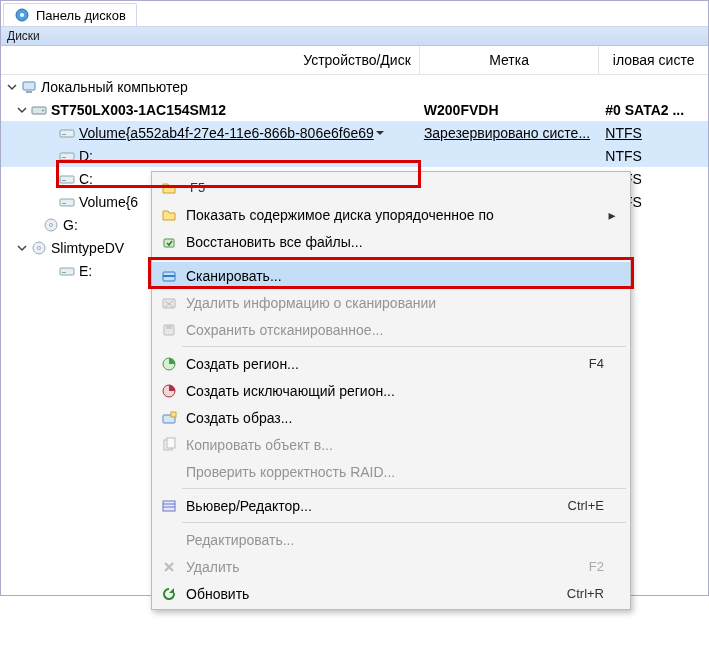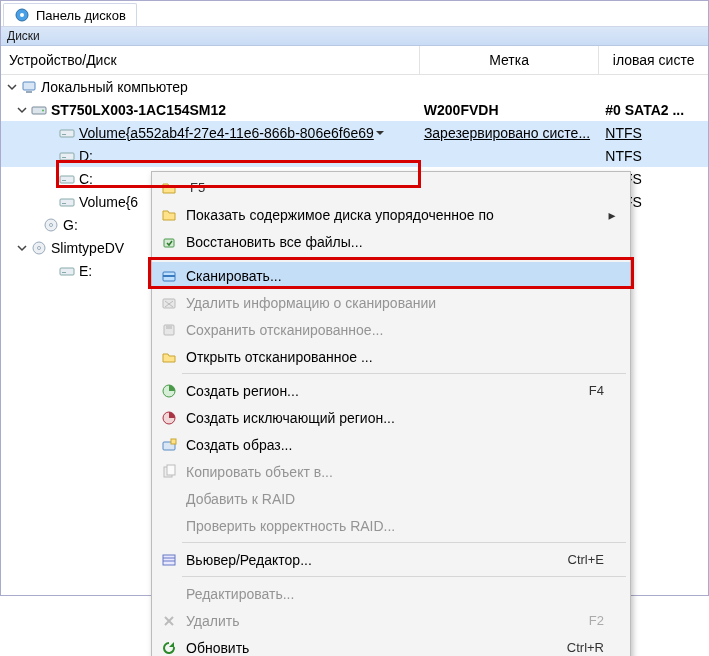--- a/index.html
+++ b/index.html
@@ -49,21 +49,21 @@
   .col-h {
     padding: 6px 8px;
     font-size: 14px;
     color: #000;
     text-align: center;
     border-right: 1px solid #e2e2e2;
     white-space: nowrap;
     overflow: hidden;
   }
   .col-h:last-child { border-right: none; text-align: center; }
-  .w1 { width: 420px; text-align: left;}
+  .w1 { width: 420px; text-align: right;}
   .w2 { width: 180px; }
   .w3 { width: 109px; }
   .tree {
     font-size: 14px;
     position: relative;
   }
   .row {
     display: flex;
     align-items: center;
     height: 23px;
@@ -376,29 +376,20 @@
       <span class="ci-icon">
         <svg width="16" height="16">
             <rect x="3" y="3" width="10" height="10" rx="1" fill="#e7e7e7" stroke="#bbb"></rect>
             <rect x="5" y="3" width="6" height="4" fill="#ccc"></rect>
           </svg>
       </span>
       <span class="ci-label">Сохранить отсканированное...</span>
       <span class="ci-sub"></span>
     </div>
 
-    <div class="ctx-item">
-      <span class="ci-icon">
-        <svg width="16" height="16">
-            <path d="M2 5h5l1 2h6v6H2z" fill="#ffe28a" stroke="#c8a531"></path>
-          </svg>
-      </span>
-      <span class="ci-label">Открыть отсканированное ...</span>
-      <span class="ci-sub"></span>
-    </div>
 
     <div class="ctx-sep"></div>
 
     <div class="ctx-item">
       <span class="ci-icon">
         <svg width="16" height="16">
             <circle cx="8" cy="8" r="6" fill="#d7efd7" stroke="#4a9a4a"></circle>
             <path d="M8 2 A6 6 0 0 1 14 8 L8 8 Z" fill="#4a9a4a"></path>
           </svg>
       </span>
@@ -433,25 +424,20 @@
       <span class="ci-icon">
         <svg width="16" height="16">
             <rect x="3" y="3" width="8" height="10" fill="#eee" stroke="#bbb"></rect>
             <rect x="6" y="1" width="8" height="10" fill="#fafafa" stroke="#bbb"></rect>
           </svg>
       </span>
       <span class="ci-label">Копировать объект в...</span>
       <span class="ci-sub"></span>
     </div>
 
-    <div class="ctx-item disabled">
-      <span class="ci-icon"></span>
-      <span class="ci-label">Добавить к RAID</span>
-      <span class="ci-sub"></span>
-    </div>
 
     <div class="ctx-item disabled">
       <span class="ci-icon"></span>
       <span class="ci-label">Проверить корректность RAID...</span>
       <span class="ci-sub"></span>
     </div>
 
     <div class="ctx-sep"></div>
 
     <div class="ctx-item">

